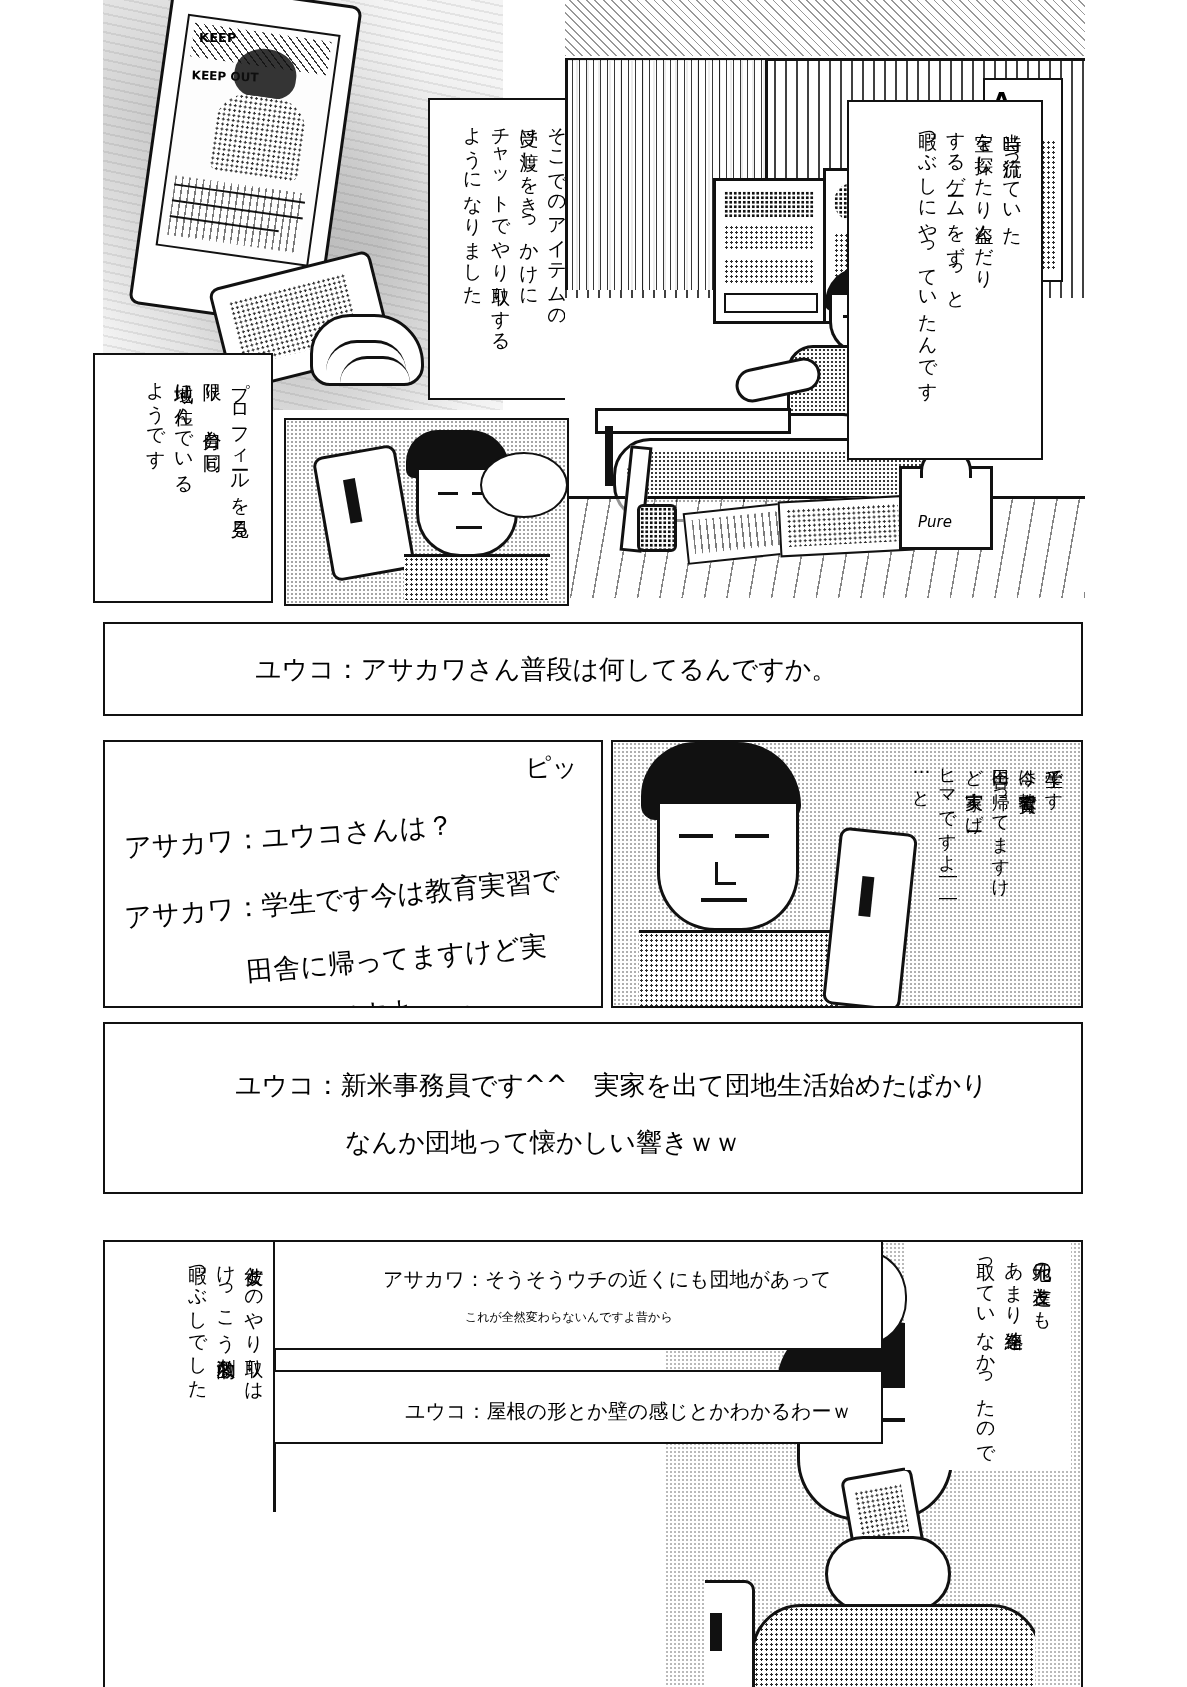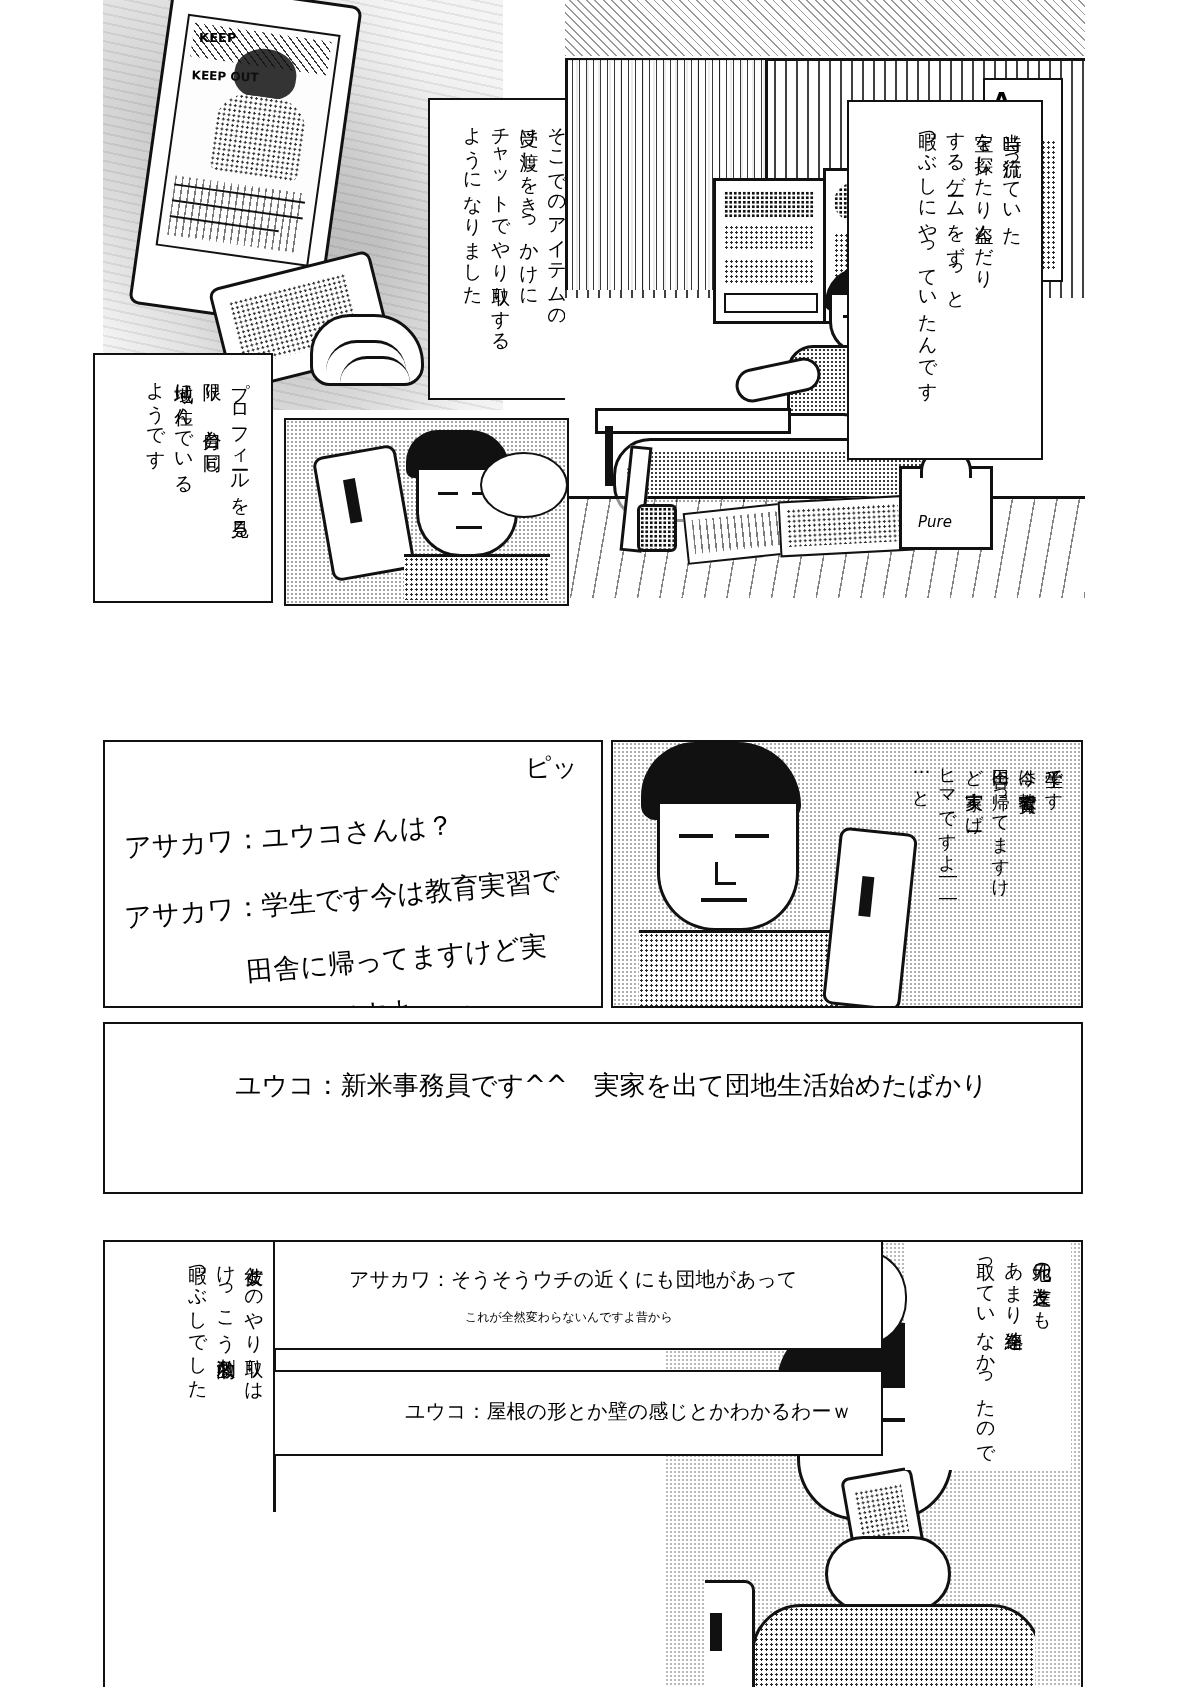--- a/index.html
+++ b/index.html
@@ -261,20 +261,23 @@
       <div style="position:absolute; left:34px; top:62px; width:20px; height:3px; background:#111;"></div>
       <div style="position:absolute; left:68px; top:62px; width:20px; height:3px; background:#111;"></div>
       <div style="position:absolute; left:52px; top:96px; width:26px; height:3px; background:#111;"></div>
       <div class="tone-dots" style="position:absolute; left:0px; top:124px; width:146px; height:46px; border-top:3px solid #111;"></div>
     </div>
 
     <div style="position:absolute; left:194px; top:32px; width:84px; height:62px; border:2px solid #111; border-radius:50%; background:#fff;"></div>
 
   </div>
 
+  <div class="chatbox" style="left:103px; top:622px; width:980px; height:94px; padding-left:150px;">
+    <div class="htext">ユウコ：アサカワさん普段は何してるんですか。</div>
+  </div>
 
   <div class="panel" style="left:103px; top:740px; width:500px; height:268px;">
     <div class="sfx" style="position:absolute; left:420px; top:8px; font-size:26px; font-weight:normal;">ピッ</div>
 
     <div class="htext slant" style="position:absolute; left:18px; top:88px; font-size:27px;">アサカワ：ユウコさんは？</div>
     <div class="htext slant2" style="position:absolute; left:18px; top:158px; font-size:27px;">アサカワ：学生です今は教育実習で</div>
     <div class="htext slant2" style="position:absolute; left:140px; top:212px; font-size:27px;">田舎に帰ってますけど実</div>
     <div class="htext slant2" style="position:absolute; left:170px; top:262px; font-size:27px;">ヒマですよ――</div>
   </div>
 
@@ -299,20 +302,21 @@
 今は教育実習で
 田舎に帰ってますけ
 ど実家すげー
 ヒマですよ――
 …と</div>
   </div>
 
   <div class="chatbox" style="left:103px; top:1022px; width:980px; height:172px; padding-left:40px; align-items:flex-start;">
     <div style="padding-top:42px;">
       <div class="htext" style="font-size:26px; margin-left:90px;">ユウコ：新米事務員です^^　実家を出て団地生活始めたばかり</div>
+      <div class="htext" style="font-size:26px; margin-left:200px; margin-top:18px;">なんか団地って懐かしい響きｗｗ</div>
     </div>
   </div>
 
   <div class="panel" style="left:103px; top:1240px; width:980px; height:447px; border-bottom:none;">
     <div class="tone-dots-fine" style="position:absolute; left:560px; top:0; width:420px; height:447px; opacity:0.35;"></div>
 
     <div class="art" style="position:absolute; left:600px; top:80px; width:330px; height:367px;">
       <div class="ink" style="position:absolute; left:72px; top:0px; width:186px; height:86px; border-radius:70px 80px 18px 18px;"></div>
       <div style="position:absolute; left:92px; top:66px; width:150px; height:130px; border:3px solid #111; border-top:none; border-radius:0 0 62px 62px; background:#fff;"></div>
       <div style="position:absolute; left:112px; top:96px; width:36px; height:4px; background:#111;"></div>
@@ -341,22 +345,22 @@
     <div class="balloon" style="left:800px; top:-4px; width:166px; height:232px; border:none;">
       <div class="vtext" style="position:absolute; right:14px; top:10px; height:206px;">地元の友達とも
 あまり連絡を
 取っていなかったので</div>
     </div>
 
     <div style="position:absolute; left:712px; top:8px; width:86px; height:92px; border:2px solid #111; border-radius:48%; background:#fff;"></div>
     <div class="vtext" style="position:absolute; left:742px; top:22px; height:64px; font-size:22px;">ほお</div>
 
     <div class="chatbox" style="left:168px; top:-2px; width:610px; height:110px; background:#fff; display:block; padding:22px 0 0 0;">
-      <div class="htext" style="font-size:20px; margin-left:74px;">アサカワ：そうそうウチの近くにも団地があって</div>
+      <div class="htext" style="font-size:20px; margin-left:108px;">アサカワ：そうそうウチの近くにも団地があって</div>
       <div class="htext" style="font-size:12px; margin-left:190px; margin-top:14px;">これが全然変わらないんですよ昔から</div>
     </div>
 
-    <div class="chatbox" style="left:168px; top:128px; width:610px; height:86px; background:#fff; display:block; padding:24px 0 0 0;">
+    <div class="chatbox" style="left:168px; top:128px; width:610px; height:74px; background:#fff; display:block; padding:24px 0 0 0;">
       <div class="htext" style="font-size:20px; margin-left:130px;">ユウコ：屋根の形とか壁の感じとかわかるわーｗ</div>
     </div>
   </div>
 
 </div>
 
 </body></html>

